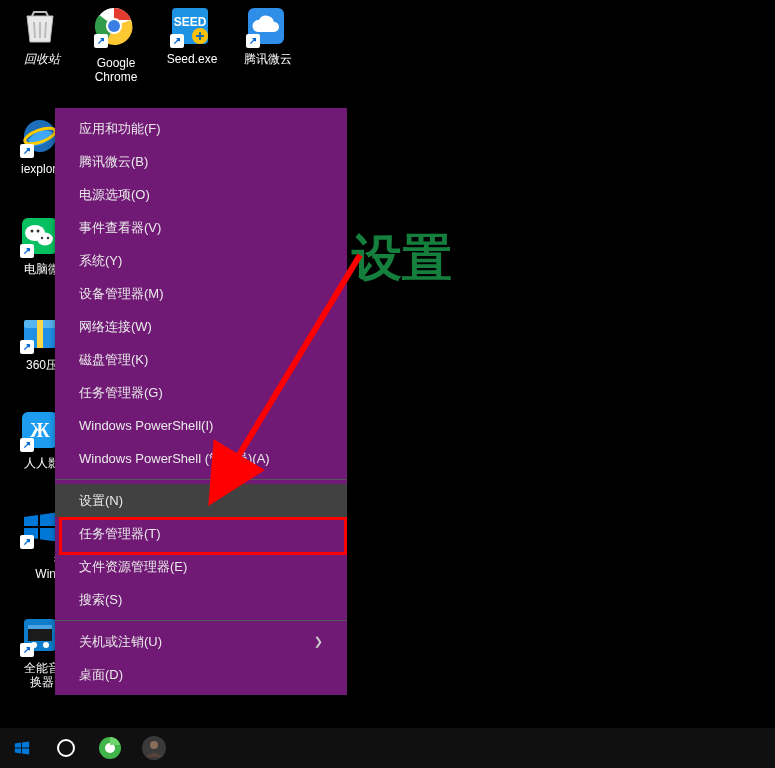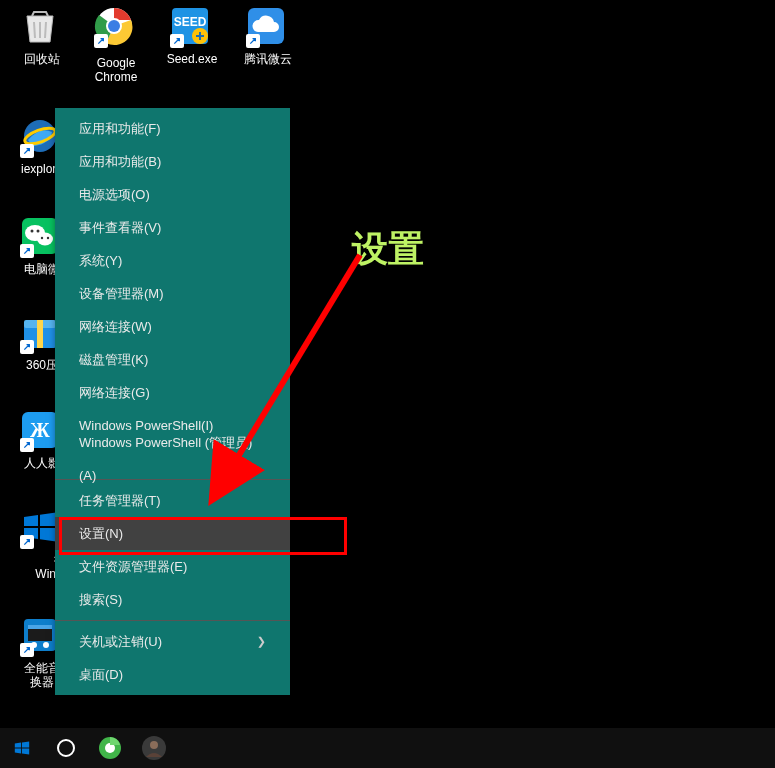--- a/index.html
+++ b/index.html
@@ -51,22 +51,22 @@
     border-radius: 2px;
     display:flex;align-items:center;justify-content:center;
     color:#0067d0;font-size:10px;font-weight:bold;
   }
 
   
   .ctx {
     position: absolute;
     left: 55px;
     top: 108px;
-    width: 235px;
-    background: #0f766e;
+    width: 292px;
+    background: #701a75;
     box-shadow: 2px 2px 8px rgba(0,0,0,0.6);
     padding: 4px 0;
   }
   .ctx-item {
     padding: 0 24px;
     height: 33px;
     line-height: 33px;
     font-size: 13px;
     color: #eaeaea;
     cursor: pointer;
@@ -89,22 +89,22 @@
 
   
   .red-box {
     position: absolute;
     border: 3px solid #ff0000;
     box-sizing: border-box;
     pointer-events: none;
   }
   .annotation-text {
     position:absolute;
-    color:#bef264;
-    font-size:36px;
+    color:#15803d;
+    font-size:50px;
     font-weight:bold;
     pointer-events:none;
   }
   .arrow-svg {
     position:absolute;
     pointer-events:none;
   }
 
   
   .taskbar {
@@ -124,21 +124,21 @@
     align-items:center;
     justify-content:center;
     cursor:pointer;
   }
 </style>
 </head>
 <body>
 
 <div class="desktop">
 
-  <div class="desktop-icon" style="left:6px; top:4px;">
+  <div class="desktop-icon" style="left:6px; top:4px;font-style:italic;">
     <div class="ic">
       <svg width="40" height="40" viewBox="0 0 40 40">
         <path d="M7 10 L33 10 L30 36 L10 36 Z" fill="#e8e8e8" stroke="#bbb"></path>
         <path d="M12 10 L14 6 L26 6 L28 10" fill="none" stroke="#bbb" stroke-width="2"></path>
         <path d="M14 16 L15 32 M20 16 L20 32 M26 16 L25 32" stroke="#bbb" stroke-width="2"></path>
       </svg>
     </div>
     <div>回收站</div>
   </div>
 
@@ -259,55 +259,55 @@
     </div>
     <div style="white-space:pre-line;">全能音
 换器</div>
   </div>
 
   <div class="ctx">
     <div class="ctx-item">
         <span>应用和功能(F)</span>
       </div>
     <div class="ctx-item">
-        <span>应用和功能(B)</span>
+        <span>腾讯微云(B)</span>
       </div>
     <div class="ctx-item">
         <span>电源选项(O)</span>
       </div>
     <div class="ctx-item">
         <span>事件查看器(V)</span>
       </div>
     <div class="ctx-item">
         <span>系统(Y)</span>
       </div>
     <div class="ctx-item">
         <span>设备管理器(M)</span>
       </div>
     <div class="ctx-item">
         <span>网络连接(W)</span>
       </div>
     <div class="ctx-item">
         <span>磁盘管理(K)</span>
       </div>
     <div class="ctx-item">
-        <span>网络连接(G)</span>
+        <span>任务管理器(G)</span>
       </div>
     <div class="ctx-item">
         <span>Windows PowerShell(I)</span>
       </div>
     <div class="ctx-item">
         <span>Windows PowerShell (管理员)(A)</span>
       </div>
     <div class="ctx-sep"></div>
-    <div class="ctx-item">
-        <span>任务管理器(T)</span>
-      </div>
     <div class="ctx-item hovered">
         <span>设置(N)</span>
+      </div>
+    <div class="ctx-item">
+        <span>任务管理器(T)</span>
       </div>
     <div class="ctx-item">
         <span>文件资源管理器(E)</span>
       </div>
     <div class="ctx-item">
         <span>搜索(S)</span>
       </div>
     <div class="ctx-sep"></div>
     <div class="ctx-item">
       <span>关机或注销(U)</span>

